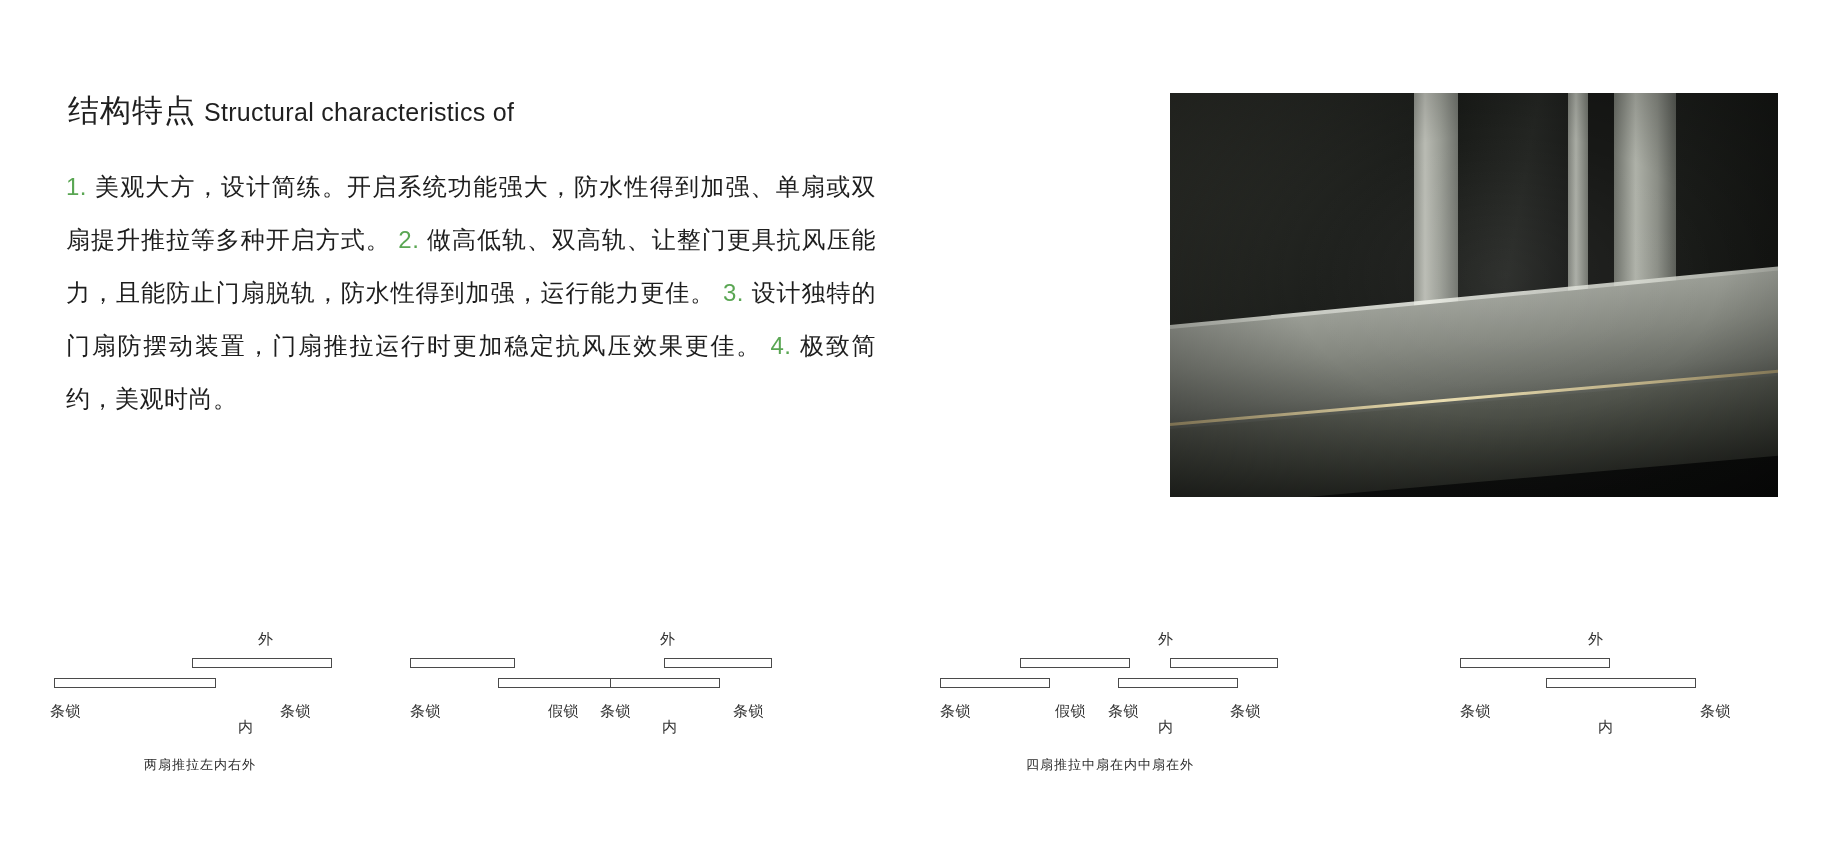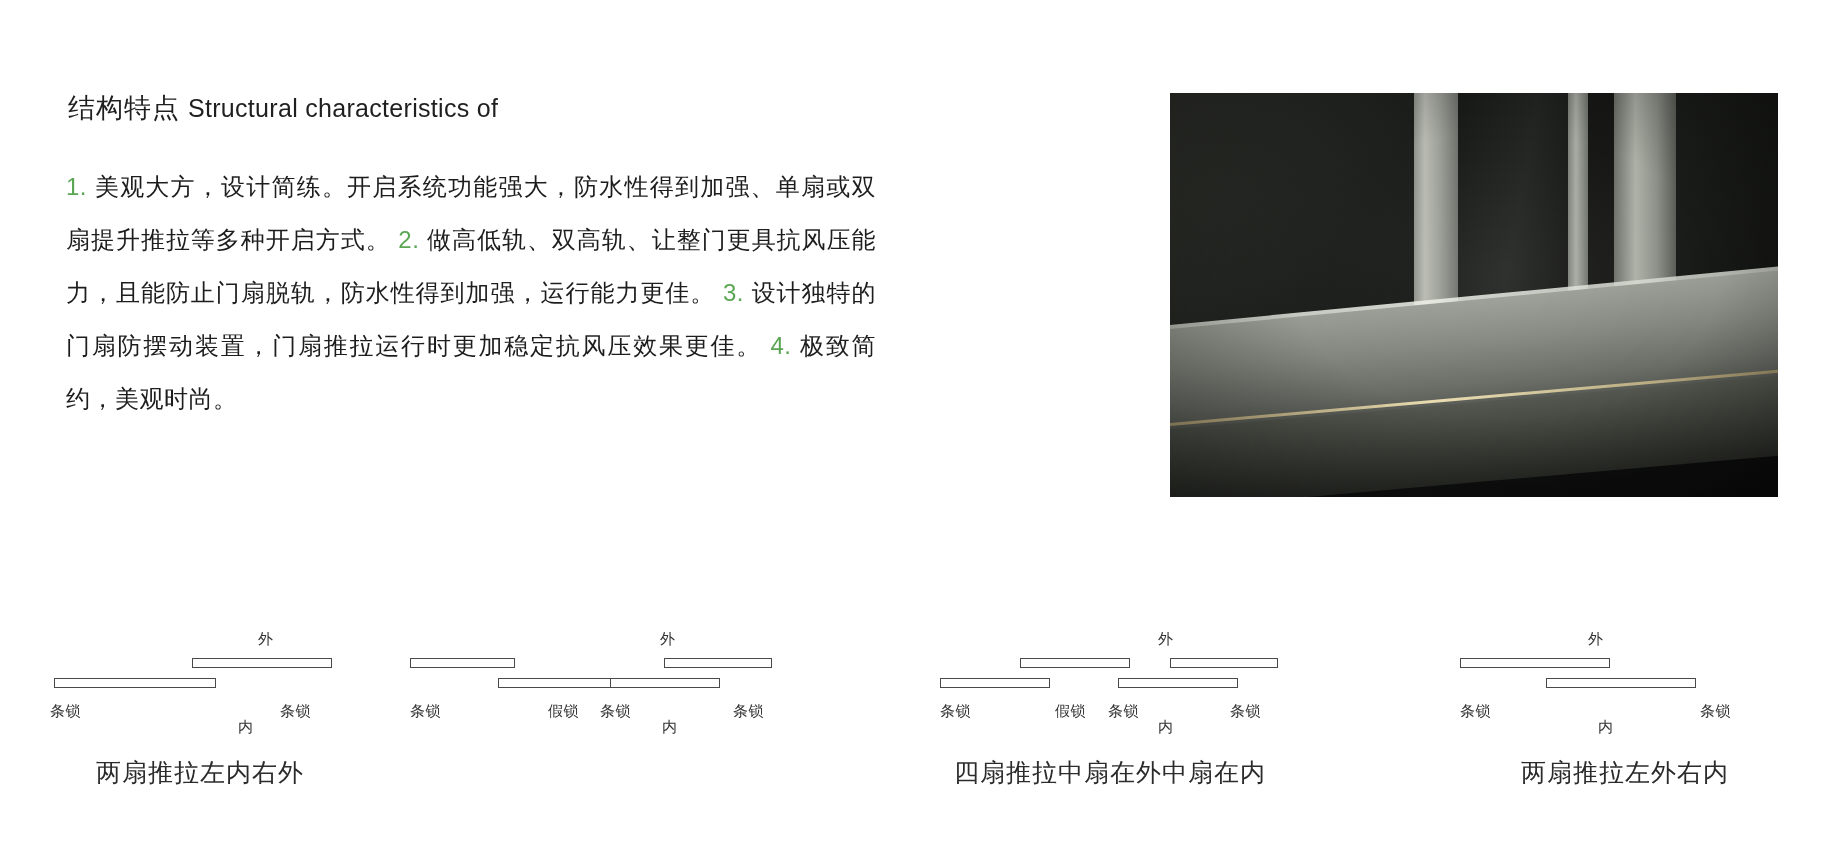--- a/index.html
+++ b/index.html
@@ -20,21 +20,21 @@
   #heading {
     position: absolute;
     left: 68px;
     top: 92px;
     font-size: 27px;
     line-height: 1.2;
     color: #1f1f1f;
     white-space: nowrap;
   }
   #heading .cn {
-    font-size: 27px;
+    font-size: 31px;
     letter-spacing: 1px;
   }
   #heading .en {
     font-size: 25px;
     letter-spacing: 0.3px;
     margin-left: 8px;
   }
 
   
   #body-text {
@@ -177,21 +177,21 @@
     font-size: 15px;
     color: #333333;
     white-space: nowrap;
     letter-spacing: .5px;
   }
   .caption {
     position: absolute;
     top: 126px;
     width: 100%;
     text-align: center;
-    font-size: 25px;
+    font-size: 13px;
     color: #2b2b2b;
     letter-spacing: 1px;
   }
 
   
   #dg1 { left: 40px;  width: 320px; }
   #dg2 { left: 410px; width: 450px; }
   #dg3 { left: 940px; width: 340px; }
   #dg4 { left: 1460px;width: 330px; }
 </style>
@@ -262,26 +262,25 @@
         <div class="bar" style="left: 80px; top: 28px; width: 110px;"></div>
         <div class="bar" style="left: 178px; top: 48px; width: 120px;"></div>
         <div class="bar" style="left: 230px; top: 28px; width: 108px;"></div>
         <div class="lbl" style="left: 0px; top: 72px;">条锁</div>
         <div class="lbl" style="left: 115px; top: 72px;">假锁</div>
         <div class="lbl" style="left: 168px; top: 72px;">条锁</div>
         <div class="lbl" style="left: 290px; top: 72px;">条锁</div>
         <div class="lbl" style="left: 218px; top: 0px;">外</div>
         <div class="lbl" style="left: 218px; top: 88px;">内</div>
       </div>
-    <div class="caption">四扇推拉中扇在外中扇在内</div>
+    <div class="caption">四扇推拉中扇在内中扇在外</div>
   </div>
   <div class="diagram" id="dg4">
     <div class="dg-canvas">
         <div class="bar" style="left: 0px; top: 28px; width: 150px;"></div>
         <div class="bar" style="left: 86px; top: 48px; width: 150px;"></div>
         <div class="lbl" style="left: 0px; top: 72px;">条锁</div>
         <div class="lbl" style="left: 240px; top: 72px;">条锁</div>
         <div class="lbl" style="left: 128px; top: 0px;">外</div>
         <div class="lbl" style="left: 138px; top: 88px;">内</div>
       </div>
-    <div class="caption">两扇推拉左外右内</div>
   </div>
 </div>
 
 </body></html>

